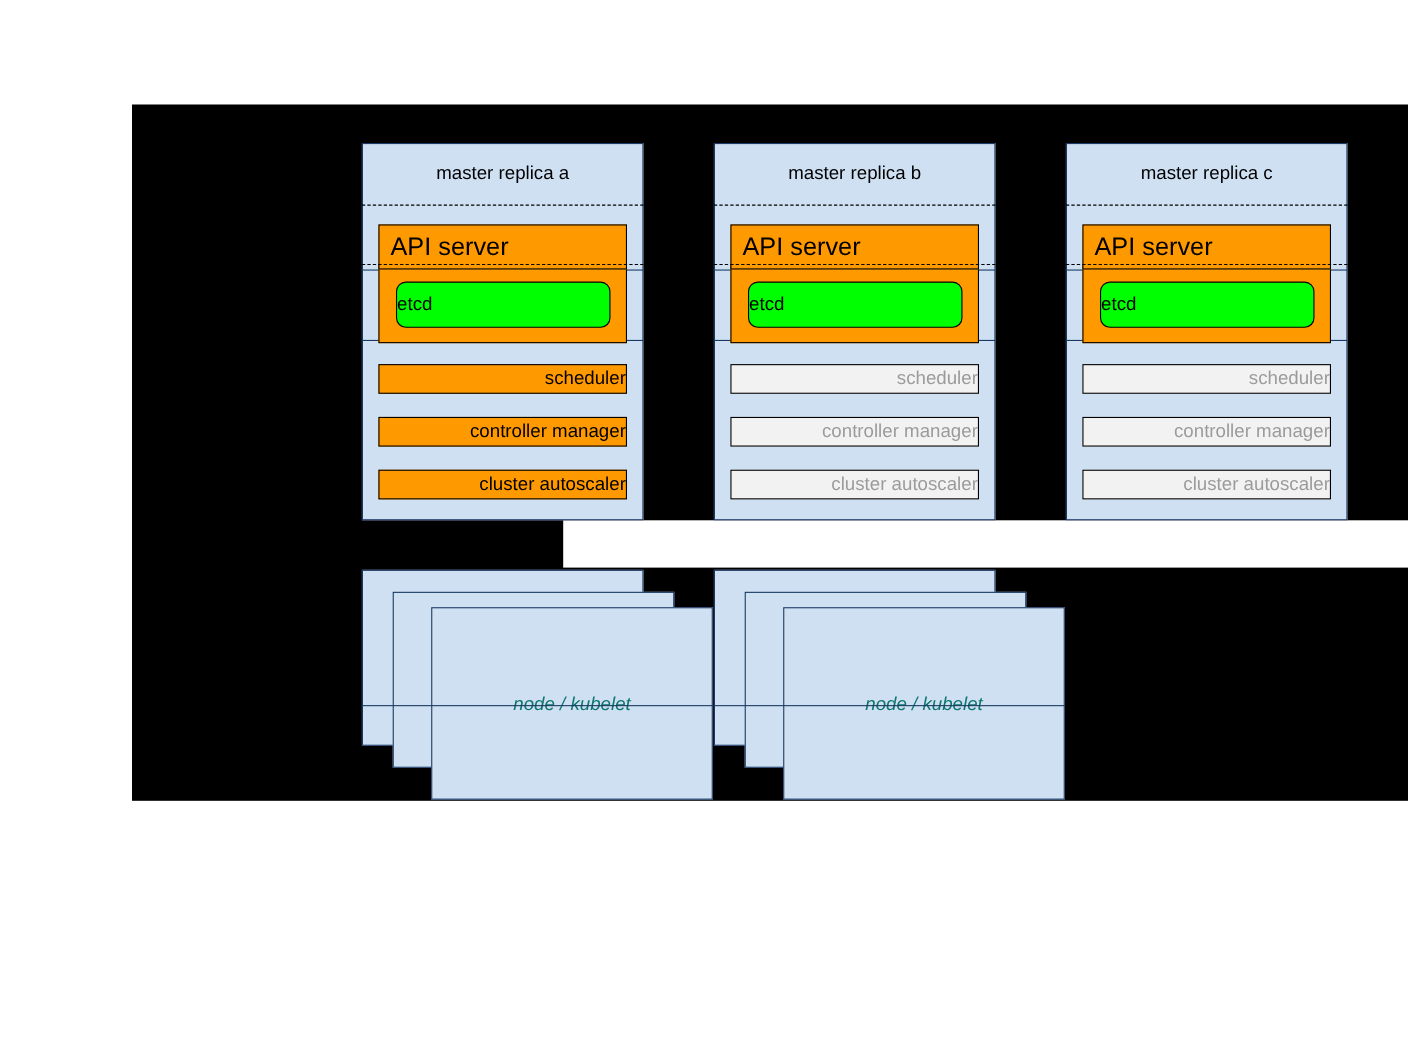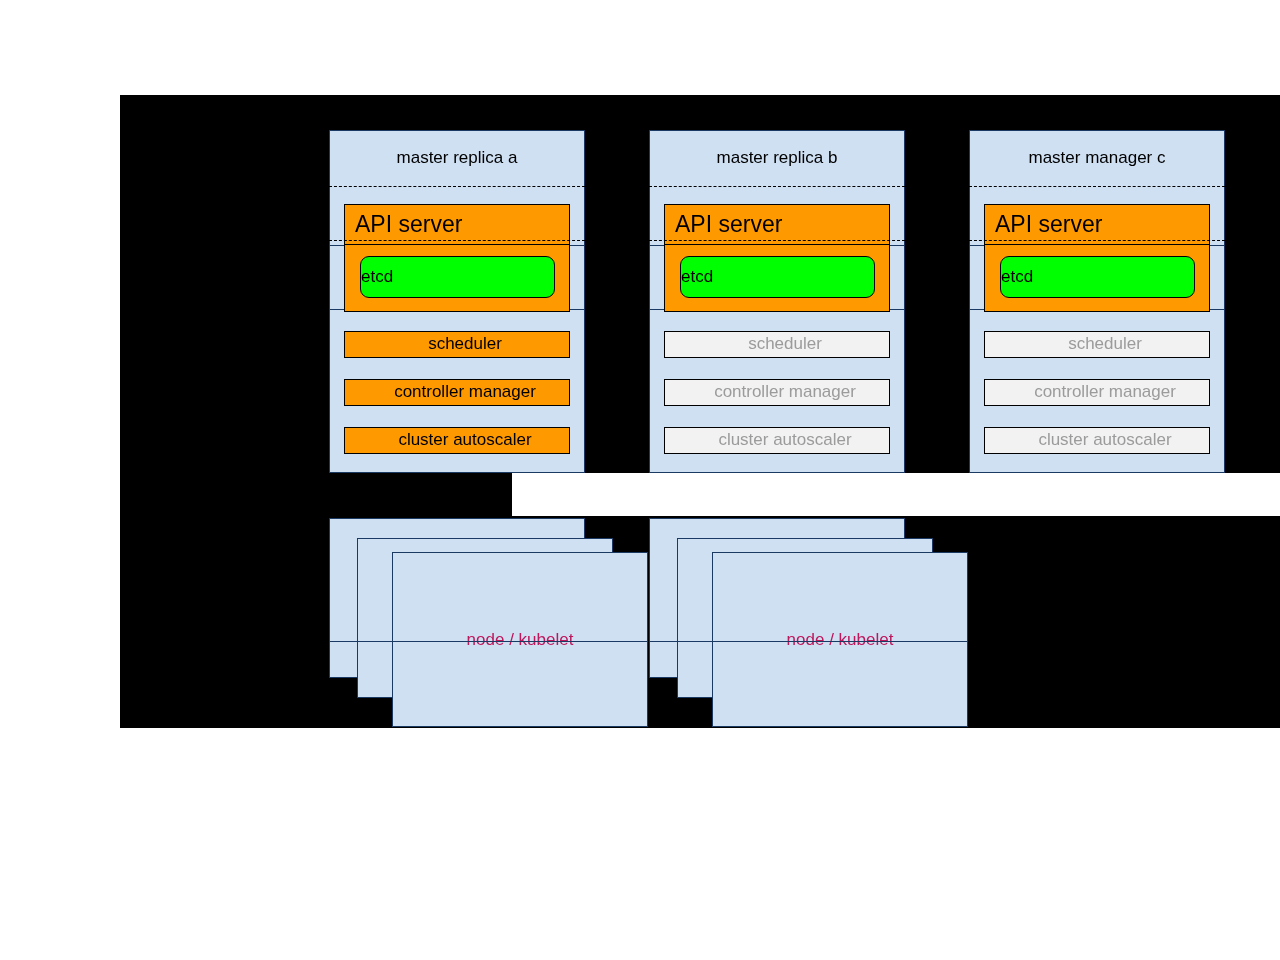--- a/index.html
+++ b/index.html
@@ -51,21 +51,21 @@
     border: 1px solid #1b3a63;
     align-items: flex-start;
     justify-content: center;
     padding-top: 18px;
     font-size: 17px;
   }
 
   .component {
     background: #ff9900;
     border: 1px solid #000000;
-    justify-content: center;
+    justify-content: flex-end;
     padding-left: 16px;
     font-size: 17px;
   }
 
   .component.inactive {
     background: #f2f2f2;
     color: #9b9b9b;
     border: 1px solid #000000;
   }
 
@@ -109,22 +109,23 @@
   .node-card.front {
     display: flex;
     align-items: center;
     justify-content: center;
     font-size: 17px;
     color: #000000;
   }
   .node-label {
     position: absolute;
     font-size: 17px;
-    color: #be185d;
+    color: #0f766e;
     white-space: nowrap;
+    font-style: italic;
   }
 </style>
 </head>
 <body>
 
 <div id="canvas">
 
   <div class="backdrop" style="left:120px; top:95px; width:1160px; height:633px;"></div>
 
   <div class="white-band" style="left:512px; top:473px; width:768px; height:43px;"></div>
@@ -179,21 +180,21 @@
     <span>scheduler</span>
   </div>
   <div class="box component inactive" style="left:664px; top:379px; width:226px; height:27px;">
     <span>controller manager</span>
   </div>
   <div class="box component inactive" style="left:664px; top:427px; width:226px; height:27px;">
     <span>cluster autoscaler</span>
   </div>
 
   <div class="box replica" style="left:969px; top:130px; width:256px; height:343px;">
-    <span>master manager c</span>
+    <span>master replica c</span>
   </div>
   <div class="dashline" style="left:969px; top:186px; width:256px;"></div>
   <div class="solidline" style="left:969px; top:245px; width:256px;"></div>
   <div class="solidline" style="left:969px; top:309px; width:256px;"></div>
 
   <div class="box apiserver-block" style="left:984px; top:240px; width:226px; height:72px;"></div>
 
   <div class="box apiserver-block" style="left:984px; top:204px; width:226px; height:41px;">
     <span>API server</span>
   </div>

